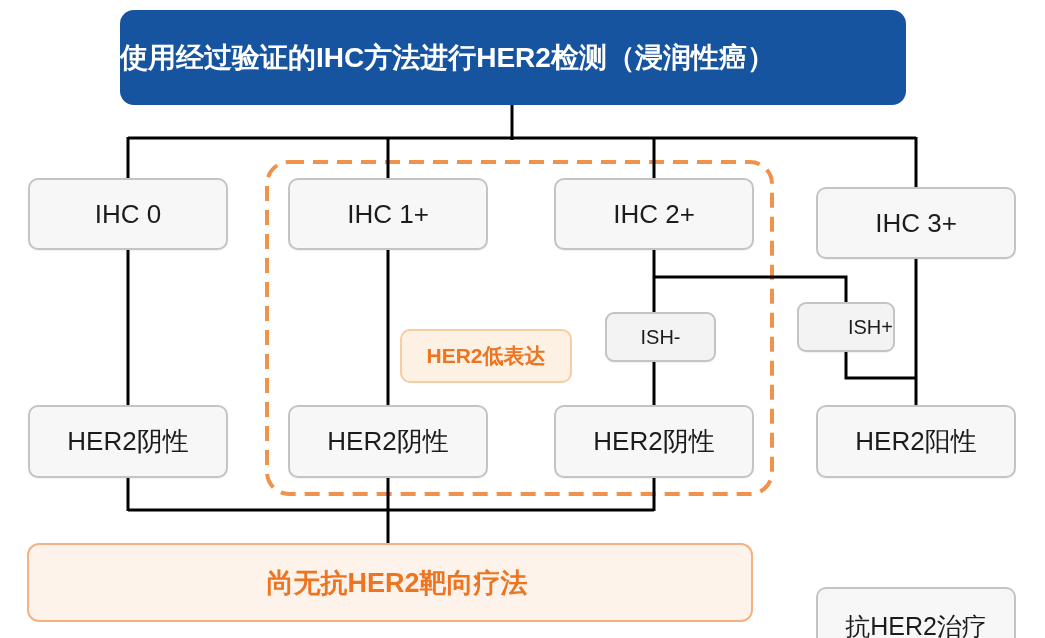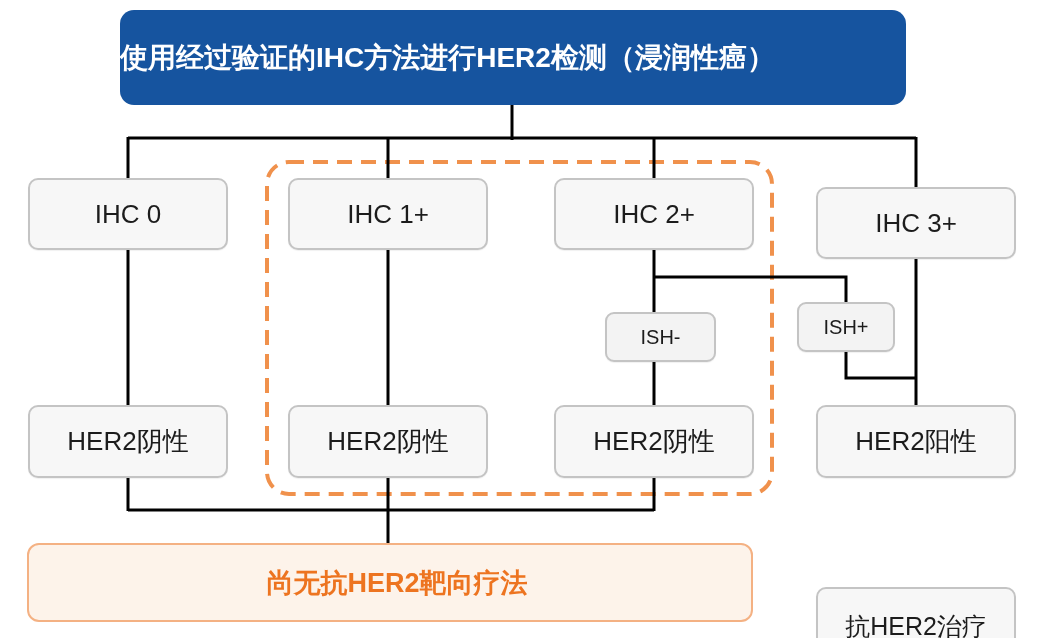--- a/index.html
+++ b/index.html
@@ -28,21 +28,21 @@
     display:flex; align-items:center; justify-content:flex-start;
     background:var(--title_bg); border-radius:14px;
     color:var(--title_text); font-weight:700; font-size:28px; text-align:center;
   }
   .ihc-0{left:28px; top:178px; width:200px; height:72px;}
   .ihc-1{left:288px; top:178px; width:200px; height:72px;}
   .ihc-2{left:554px; top:178px; width:200px; height:72px;}
   .ihc-3{left:816px; top:187px; width:200px; height:72px;}
   .ish{font-size:20px; border-radius:9px; background:#F3F3F3;}
   .ish-neg{left:605px; top:302px; width:111px; height:50px;margin-top:10px;}
-  .ish-pos{left:797px; top:302px; width:98px; height:50px;}
+  .ish-pos{left:797px; top:302px; width:98px; height:50px;justify-content:flex-end;}
   .her2-low-tag{
     position:absolute; z-index:3; box-sizing:border-box;
     left:400px; top:329px; width:172px; height:54px;
     display:flex; align-items:center; justify-content:center;
     background:var(--her2_low_tag_bg); border:2px solid var(--her2_low_tag_border);
     border-radius:10px; color:var(--orange_text); font-weight:700; font-size:21px;
   }
   .res-1{left:28px; top:405px; width:200px; height:73px;}
   .res-2{left:288px; top:405px; width:200px; height:73px;}
   .res-3{left:554px; top:405px; width:200px; height:73px;}
@@ -95,20 +95,23 @@
     <span>IHC 3+</span>
   </div>
 
   <div class="node ish ish-neg">
     <span>ISH-</span>
   </div>
   <div class="node ish ish-pos">
     <span>ISH+</span>
   </div>
 
+  <div class="her2-low-tag">
+    <span>HER2低表达</span>
+  </div>
 
   <div class="node res-1">
     <span>HER2阴性</span>
   </div>
   <div class="node res-2">
     <span>HER2阴性</span>
   </div>
   <div class="node res-3">
     <span>HER2阴性</span>
   </div>

